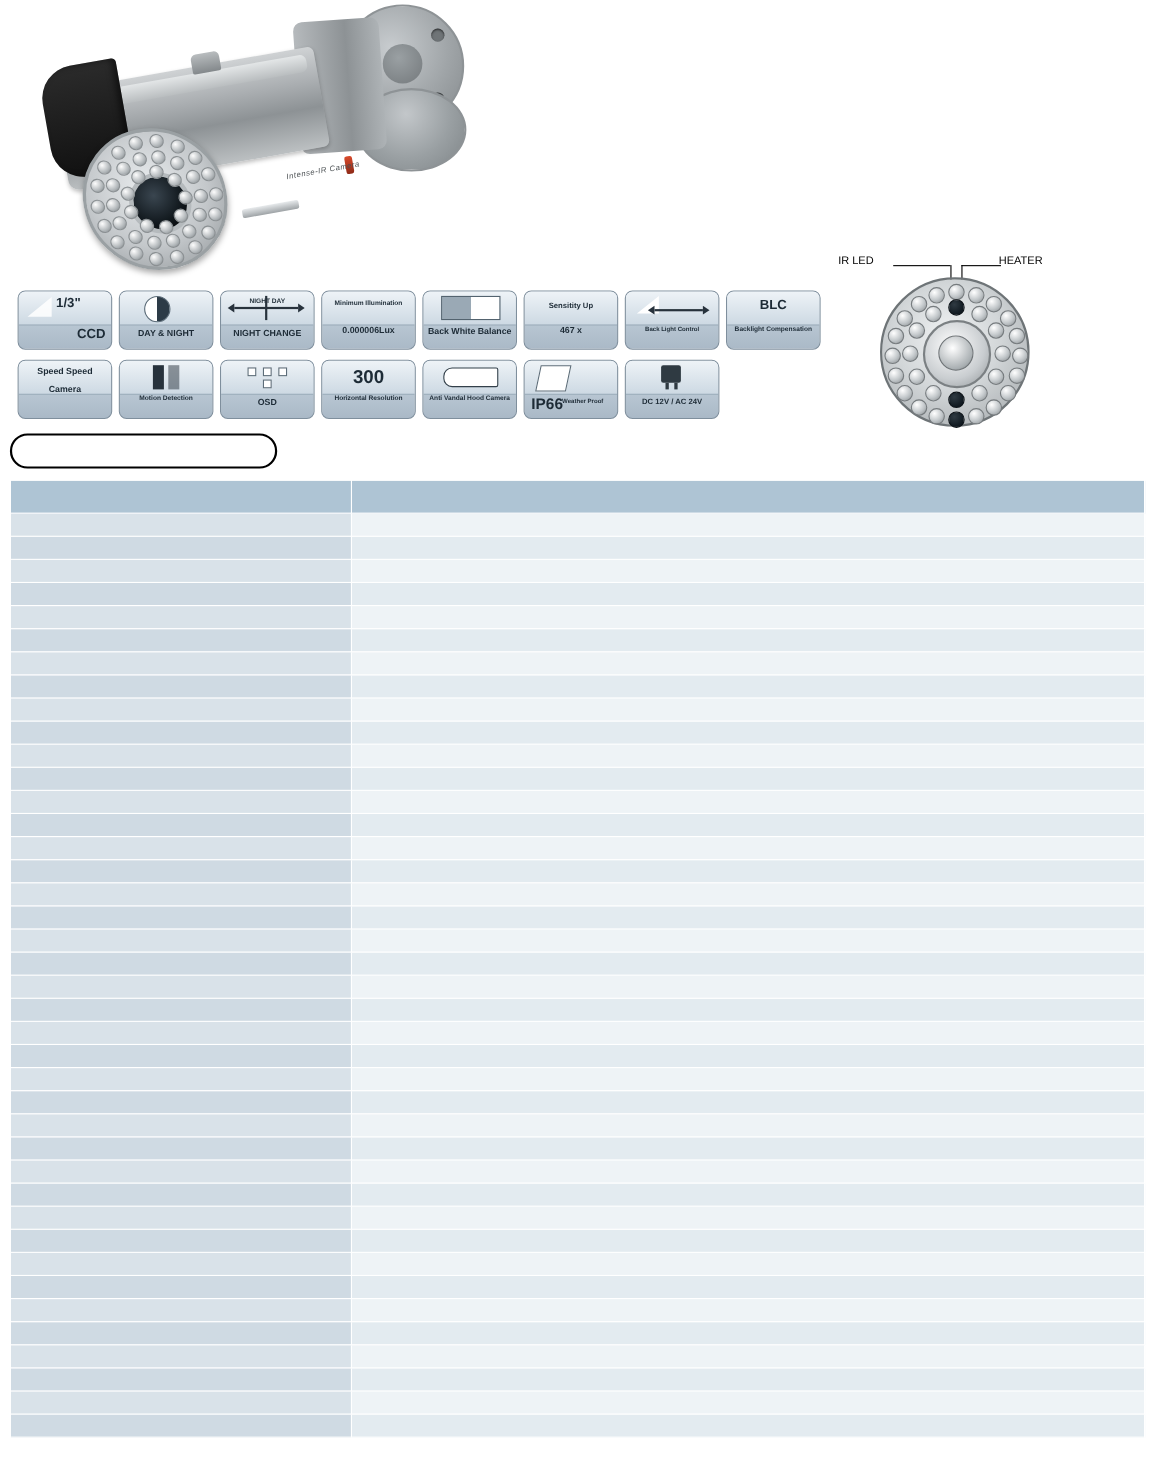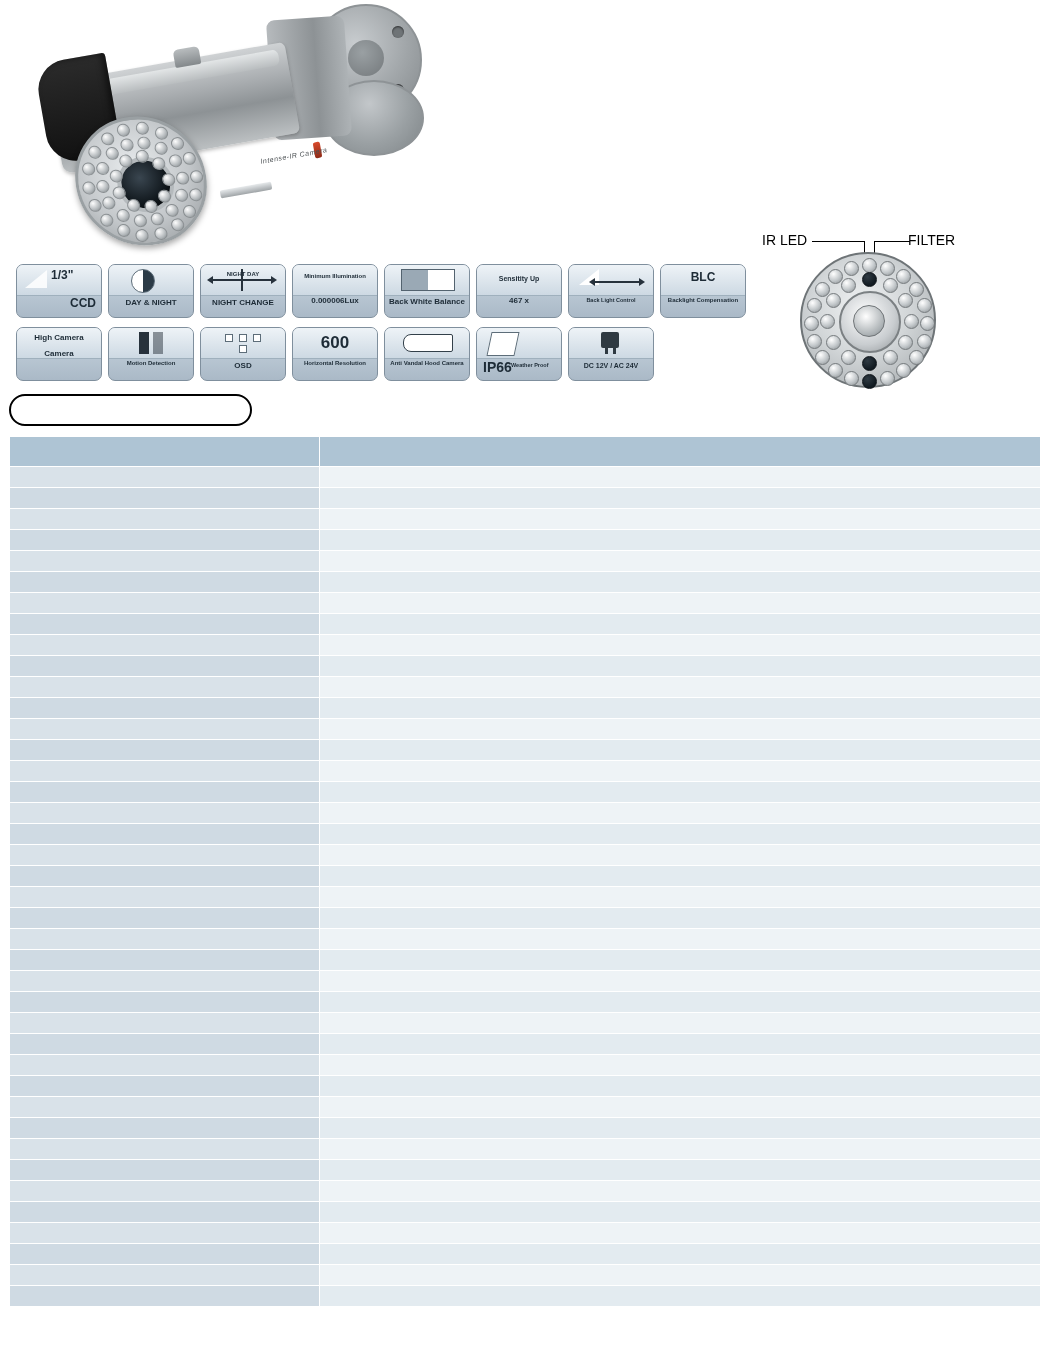--- a/index.html
+++ b/index.html
@@ -297,21 +297,21 @@
     border-radius: 50%;
     background: radial-gradient(circle at 35% 30%, #ffffff, #c2c7ca 55%, #878c8f 100%);
     border: 1px solid #767b7e;
   }
   .dg-dot.heat {
     background: radial-gradient(circle at 35% 30%, #2f3a42, #111a21 70%);
     border-color: #0e1419;
   }
   .callout-label {
     position: absolute;
-    font-size: 14px;
+    font-size: 10px;
     color: #000;
     white-space: nowrap;
   }
   .callout-line {
     position: absolute;
     background: #000;
     height: 1px;
   }
   .callout-vline {
     position: absolute;
@@ -497,21 +497,21 @@
     <div class="b-top"></div>
     <div class="b-line b-big" style="top:6px;">BLC</div>
     <div class="b-line b-small" style="top:32px;line-height:1.2;">Backlight Compensation</div>
   </div>
 </div>
 
 <div class="feature-row row2">
 
   <div class="badge">
     <div class="b-top"></div>
-    <div class="b-line b-small" style="top:6px;font-size:8px;">High Camera</div>
+    <div class="b-line b-small" style="top:6px;font-size:8px;">Speed Speed</div>
     <div class="b-line b-mid" style="top:22px;">Camera</div>
   </div>
 
   <div class="badge">
     <div class="b-top">
       <div style="position:absolute;left:30px;top:4px;width:10px;height:22px;background:#27323c;"></div>
       <div style="position:absolute;left:44px;top:4px;width:10px;height:22px;background:#27323c;opacity:0.5;"></div>
     </div>
     <div class="b-line b-small" style="top:32px;line-height:1.2;">Motion Detection</div>
   </div>
@@ -523,21 +523,21 @@
         <span style="left:14px;top:0;"></span>
         <span style="left:28px;top:0;"></span>
         <span style="left:14px;top:11px;"></span>
       </div>
     </div>
     <div class="b-line b-mid" style="top:34px;">OSD</div>
   </div>
 
   <div class="badge">
     <div class="b-top"></div>
-    <div class="b-line b-big" style="top:6px;font-size:17px;">600</div>
+    <div class="b-line b-big" style="top:6px;font-size:17px;">300</div>
     <div class="b-line b-small" style="top:32px;line-height:1.2;">Horizontal Resolution</div>
   </div>
 
   <div class="badge">
     <div class="b-top">
       <div style="position:absolute;left:18px;top:6px;width:48px;height:16px;border:1px solid #2b3views;border:1px solid #33404a;border-radius:8px 2px 2px 8px;background:#fff;"></div>
     </div>
     <div class="b-line b-small" style="top:32px;line-height:1.2;">Anti Vandal Hood Camera</div>
   </div>
 
@@ -557,21 +557,21 @@
     </div>
     <div class="b-line b-small" style="top:34px;font-size:7px;">DC 12V / AC 24V</div>
   </div>
 </div>
 
 <div class="led-diagram">
   <div class="callout-label" style="left:-28px;top:0px;">IR LED</div>
   <div class="callout-line" style="left:22px;top:9px;width:52px;"></div>
   <div class="callout-vline" style="left:74px;top:9px;height:24px;"></div>
 
-  <div class="callout-label" style="left:118px;top:0px;">FILTER</div>
+  <div class="callout-label" style="left:118px;top:0px;">HEATER</div>
   <div class="callout-line" style="left:84px;top:9px;width:36px;"></div>
   <div class="callout-vline" style="left:84px;top:9px;height:22px;"></div>
 
   <div class="ring">
 
     <div class="dg-dot" style="left:66px;top:10px;"></div>
     <div class="dg-dot" style="left:84px;top:13px;"></div>
     <div class="dg-dot" style="left:100px;top:21px;"></div>
     <div class="dg-dot" style="left:113px;top:34px;"></div>
     <div class="dg-dot" style="left:121px;top:50px;"></div>

